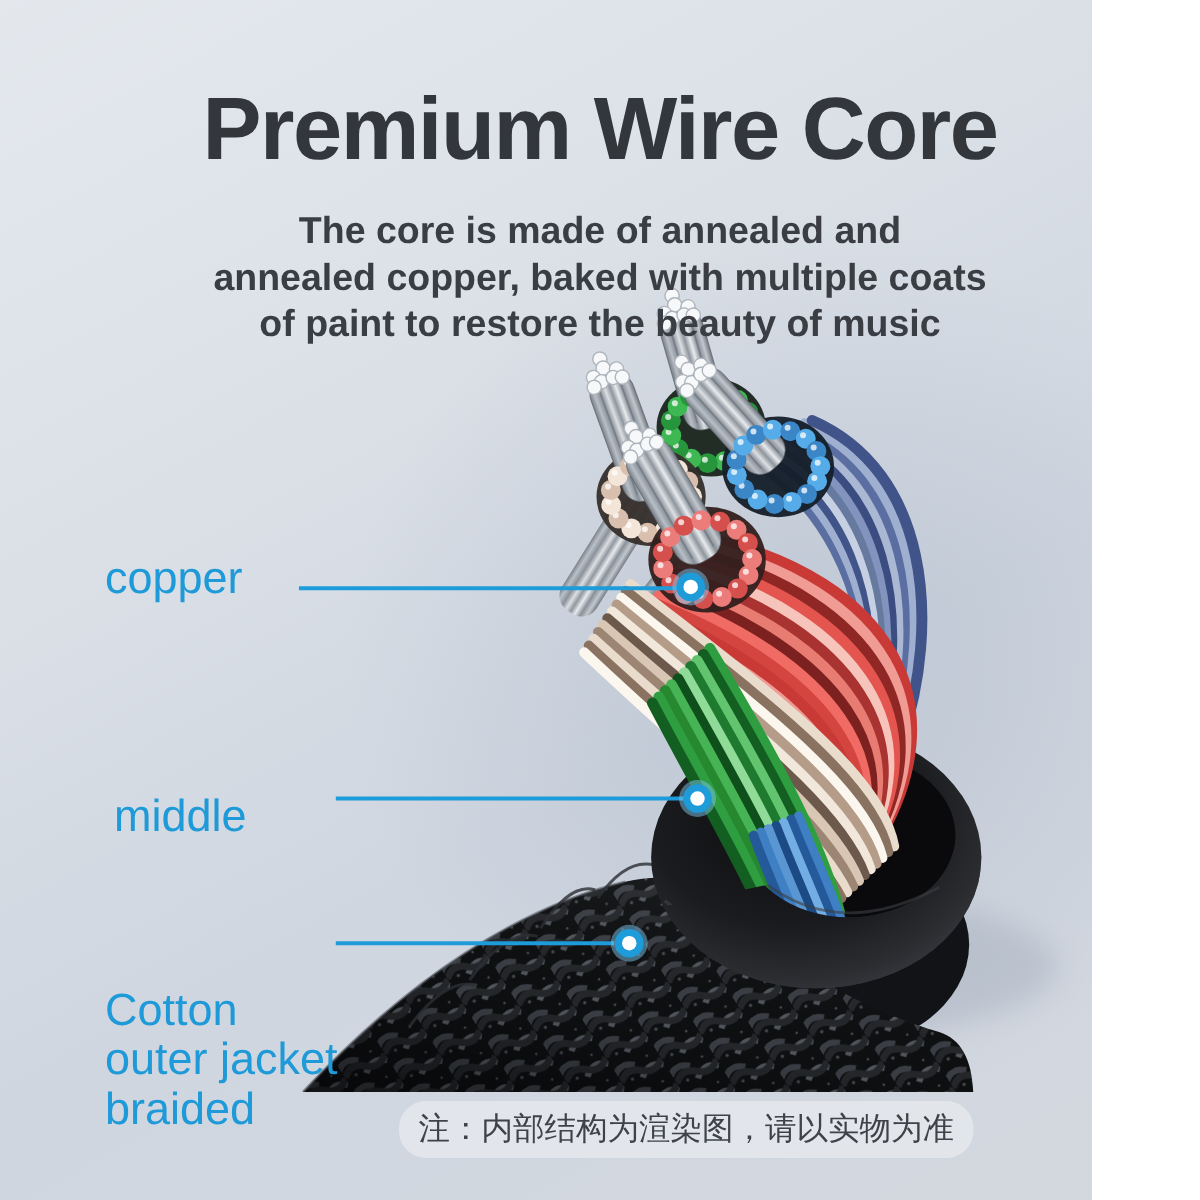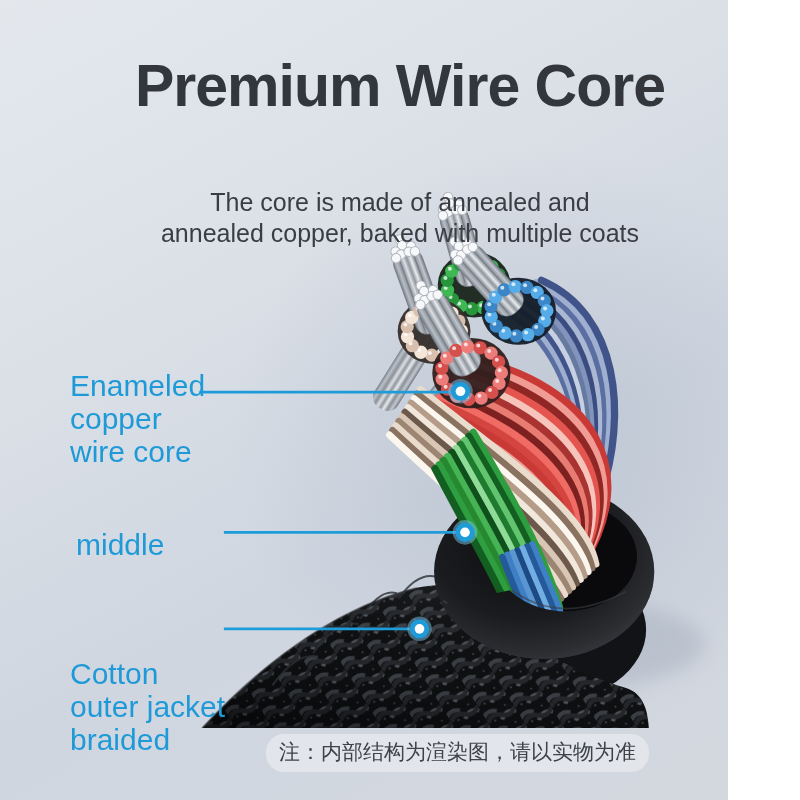--- a/index.html
+++ b/index.html
@@ -10,21 +10,21 @@
       radial-gradient(430px 430px at 73% 56%, rgba(150,163,184,.32), rgba(150,163,184,0) 70%),
       linear-gradient(152deg,#e4e8ed 0%,#dde2e8 28%,#cfd6e0 62%,#d3d8df 100%);
   }
   .scene{position:absolute;inset:0;z-index:1;}
   .page-title{
     position:absolute;top:52px;left:0;width:800px;margin:0;text-align:center;
     font-size:59px;font-weight:800;letter-spacing:-1px;color:#33363b;z-index:2;
   }
   .subtitle{
     position:absolute;top:139px;left:0;width:800px;text-align:center;
-    font-size:25px;line-height:31px;font-weight:400;color:#3a3e44;z-index:2;margin-top:48px;
+    font-size:25px;line-height:31px;font-weight:700;color:#3a3e44;z-index:2;
   }
   .callout-label{
     position:absolute;font-size:30px;line-height:33px;font-weight:500;
     color:#1f9ad8;z-index:2;white-space:nowrap;
   }
   .note{
     position:absolute;left:266px;top:734px;z-index:3;
     background:rgba(229,232,236,.85);border-radius:18px;
     padding:4px 13px 6px 13px;font-size:21px;color:#3f4348;white-space:nowrap;
   }
@@ -384,26 +384,25 @@
         <circle cx="461" cy="691" r="5.3" fill="#fff"></circle>
       </g>
     </g>
   </svg>
 
   <h1 class="page-title">Premium Wire Core</h1>
 
   <div class="subtitle">
     <div>The core is made of annealed and</div>
     <div>annealed copper, baked with multiple coats</div>
+    <div>of paint to restore the beauty of music</div>
   </div>
 
   <div class="callout-label" style="left:70px;top:369px">
-    <div>Enameled</div>
     <div>copper</div>
-    <div>wire core</div>
   </div>
 
   <div class="callout-label" style="left:76px;top:528px">
     <div>middle</div>
   </div>
 
   <div class="callout-label" style="left:70px;top:657px">
     <div>Cotton</div>
     <div>outer jacket</div>
     <div>braided</div>

